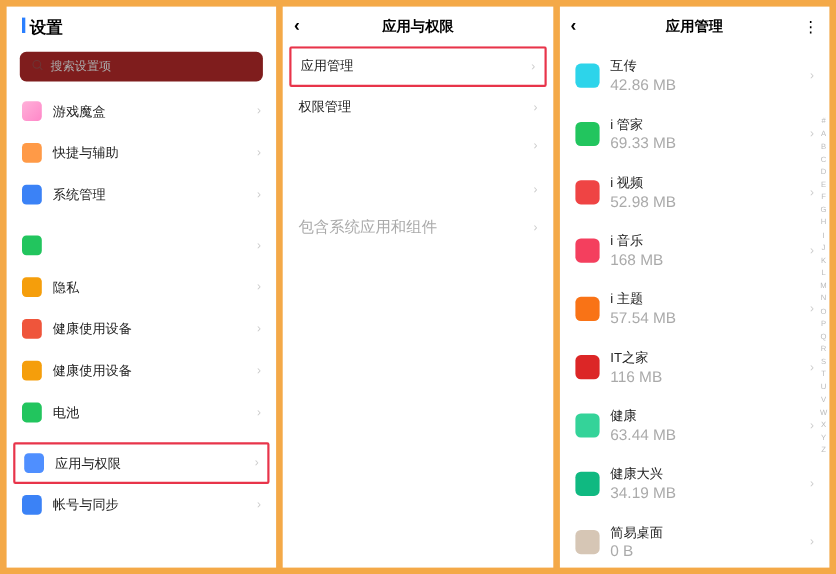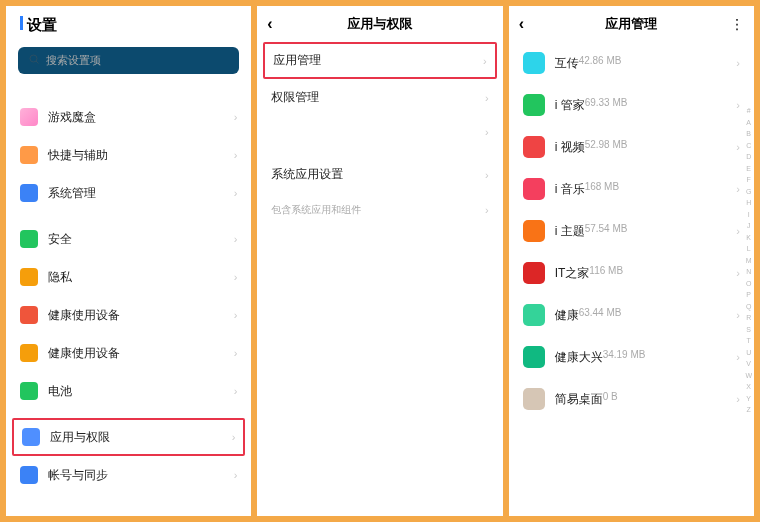--- a/index.html
+++ b/index.html
@@ -4,30 +4,30 @@
 <style>
 *{box-sizing:border-box;margin:0;padding:0;font-family:-apple-system,BlinkMacSystemFont,"PingFang SC","Microsoft YaHei",sans-serif}
 body{background:#f4a948;padding:6px;width:760px;height:522px;display:flex;gap:6px}
 .panel{background:#fff;flex:1;height:100%;overflow:hidden;position:relative;display:flex;flex-direction:column}
 .header{display:flex;align-items:center;justify-content:center;position:relative;height:36px;padding:0 12px}
 .header .back{position:absolute;left:10px;font-size:16px;font-weight:bold}
 .header .more{position:absolute;right:10px;font-size:14px}
 .header-title{font-size:13px;font-weight:600}
 .title-large{font-size:15px;font-weight:700;padding:10px 14px 6px;display:flex;align-items:flex-start}
 .title-bar{width:3px;height:14px;background:#2a7fff;margin-right:4px;display:inline-block}
-.search{margin:6px 12px 24px;background:#0c4a6e;border-radius:6px;padding:6px 10px;display:flex;align-items:flex-start;font-size:11px;color:#aaa}
+.search{margin:6px 12px 8px;background:#7f1d1d;border-radius:6px;padding:6px 10px;display:flex;align-items:flex-start;font-size:11px;color:#aaa}
 .search-icon{width:12px;height:12px;margin-right:6px;display:inline-block}
 .search-icon svg{width:12px;height:12px;opacity:.4}
 .list{flex:1;overflow-y:auto}
 .item{display:flex;align-items:center;padding:10px 14px;font-size:12px;color:#222;position:relative}
 .item .icon{width:18px;height:18px;margin-right:10px;border-radius:4px;display:flex;align-items:center;justify-content:center;font-size:10px;flex-shrink:0}
 .item .chev{margin-left:auto;color:#ccc;font-size:11px}
 .item .label{flex:1}
-.item .sub{font-size:10px;color:#aaa}
-.item-col{display:flex;flex-direction:row}
+.item .sub{font-size:14px;color:#aaa}
+.item-col{display:flex;flex-direction:column}
 .divider{height:8px}
 .hl{border:2px solid #e8344a;margin:0 6px;border-radius:2px}
 .hl .item{padding:8px 8px}
 .app-icon{width:22px;height:22px;border-radius:5px;margin-right:10px;display:flex;align-items:center;justify-content:center;color:#fff;font-size:10px;font-weight:bold;flex-shrink:0}
 .index-bar{position:absolute;right:2px;top:100px;display:flex;flex-direction:column;font-size:7px;color:#bbb;line-height:1.5;gap:1px}
 .index-bar span{text-align:center}
 
 .ic-game{background:linear-gradient(135deg,#ffb1d9,#ff87c8)}
 .ic-quick{background:#ff9a47}
 .ic-sys{background:#3b82f6}
@@ -66,21 +66,20 @@
         <span class="chev">›</span>
       </div>
     <div class="item">
         <span class="icon ic-sys"></span>
         <span class="label">系统管理</span>
         <span class="chev">›</span>
       </div>
     <div class="divider"></div>
     <div class="item">
         <span class="icon ic-safe"></span>
-        <span class="label">安全</span>
         <span class="chev">›</span>
       </div>
     <div class="item">
         <span class="icon ic-priv"></span>
         <span class="label">隐私</span>
         <span class="chev">›</span>
       </div>
     <div class="item">
         <span class="icon ic-health"></span>
         <span class="label">健康使用设备</span>
@@ -126,21 +125,20 @@
     </div>
     <div class="item">
         <span class="label">权限管理</span>
         <span class="chev">›</span>
       </div>
     <div class="item">
         <span class="chev">›</span>
       </div>
     <div class="divider"></div>
     <div class="item">
-        <span class="label">系统应用设置</span>
         <span class="chev">›</span>
       </div>
     <div class="item">
       <div class="item-col">
         <span class="sub">包含系统应用和组件</span>
       </div>
       <span class="chev">›</span>
     </div>
   </div>
 </div>

